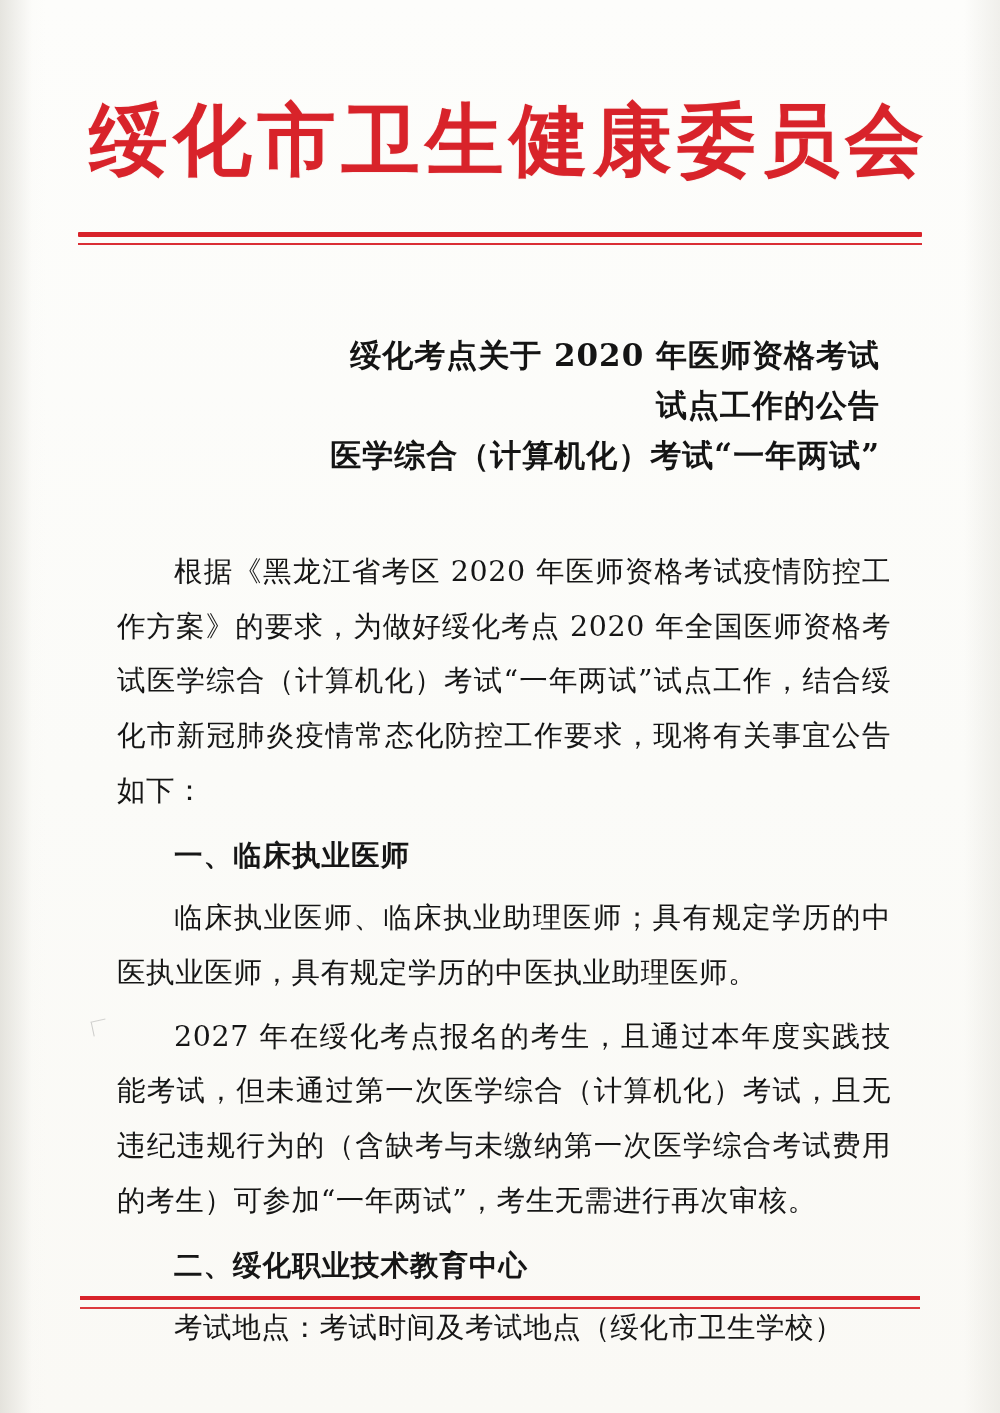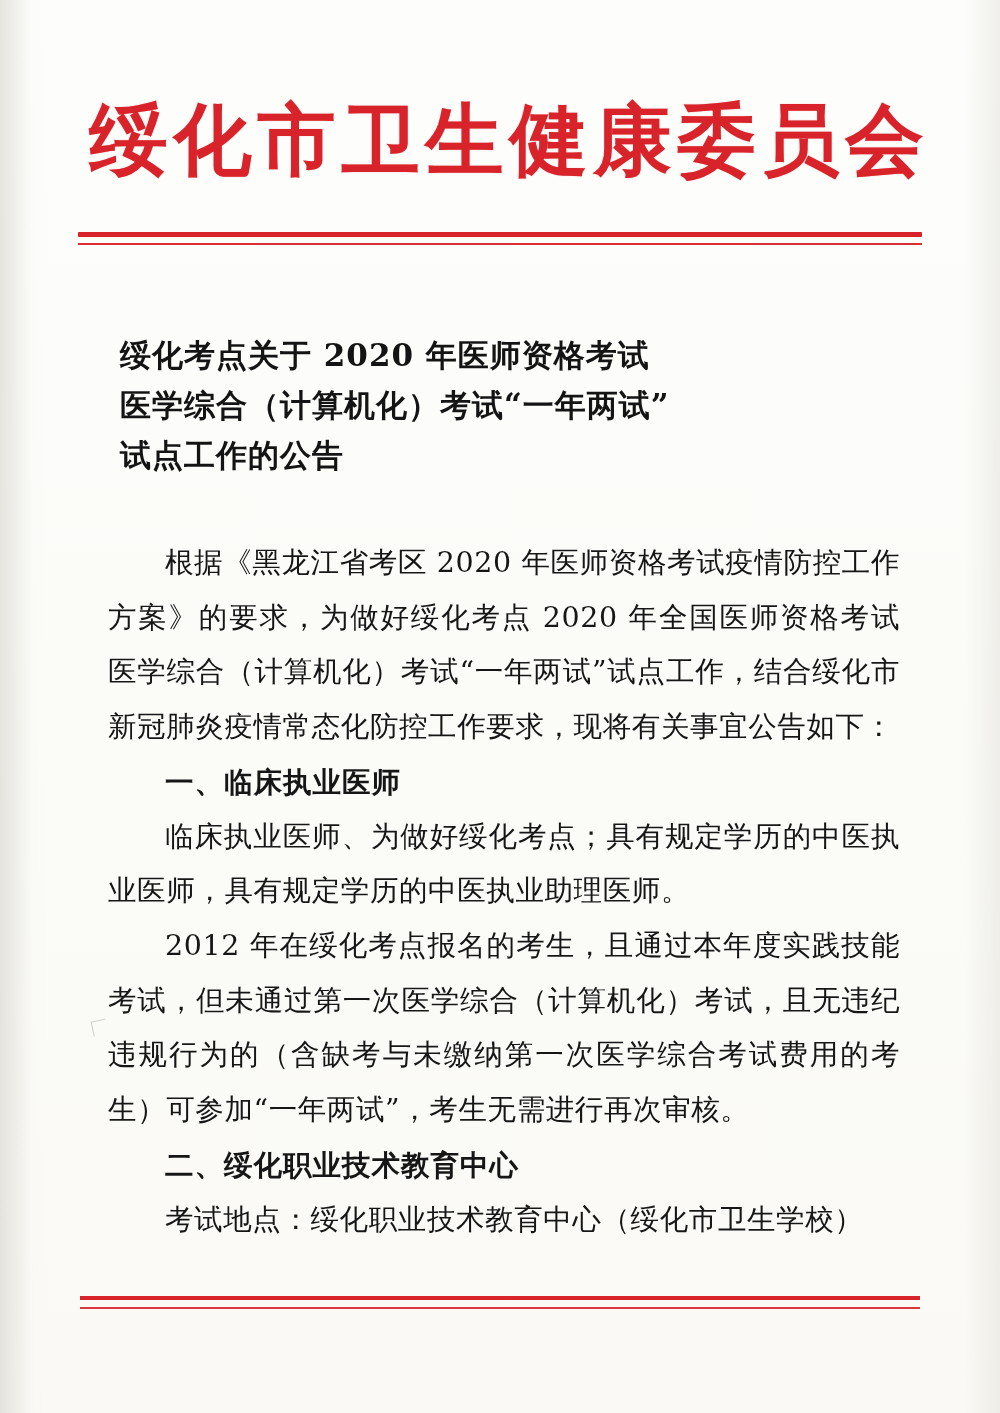--- a/index.html
+++ b/index.html
@@ -79,21 +79,21 @@
     margin-top: 6px;
     opacity: 0.95;
   }
 
   
   .doc-title {
     position: absolute;
     left: 120px;
     right: 120px;
     top: 330px;
-    text-align: left;
+    text-align: right;
     font-weight: 700;
     font-size: 31px;
     line-height: 1.62;
     letter-spacing: 1px;
     color: #141414;
   }
   .doc-title .line {
     display: block;
     white-space: nowrap;
   }
@@ -105,21 +105,21 @@
     right: 100px;
     top: 536px;
     font-size: 28.5px;
     line-height: 1.92;
     letter-spacing: 0.6px;
     color: #161616;
     text-align: justify;
     text-justify: inter-ideograph;
   }
   .body-text p {
-    margin: 0;
+    margin: 9px;
     text-indent: 2em;
   }
   .body-text p.section {
     font-weight: 700;
     letter-spacing: 1px;
   }
 
   
   .footer-rules {
     position: absolute;
@@ -162,31 +162,31 @@
     <div class="letterhead-title">绥化市卫生健康委员会</div>
   </div>
 
   <div class="rule-wrap">
     <div class="rule-thick"></div>
     <div class="rule-thin"></div>
   </div>
 
   <div class="doc-title">
     <span class="line">绥化考点关于 2020 年医师资格考试</span>
+    <span class="line">试点工作的公告</span>
     <span class="line">医学综合（计算机化）考试“一年两试”</span>
-    <span class="line">试点工作的公告</span>
   </div>
 
   <div class="body-text">
     <p>根据《黑龙江省考区 2020 年医师资格考试疫情防控工作方案》的要求，为做好绥化考点 2020 年全国医师资格考试医学综合（计算机化）考试“一年两试”试点工作，结合绥化市新冠肺炎疫情常态化防控工作要求，现将有关事宜公告如下：</p>
     <p class="section">一、临床执业医师</p>
-    <p>临床执业医师、为做好绥化考点；具有规定学历的中医执业医师，具有规定学历的中医执业助理医师。</p>
-    <p>2012 年在绥化考点报名的考生，且通过本年度实践技能考试，但未通过第一次医学综合（计算机化）考试，且无违纪违规行为的（含缺考与未缴纳第一次医学综合考试费用的考生）可参加“一年两试”，考生无需进行再次审核。</p>
+    <p>临床执业医师、临床执业助理医师；具有规定学历的中医执业医师，具有规定学历的中医执业助理医师。</p>
+    <p>2027 年在绥化考点报名的考生，且通过本年度实践技能考试，但未通过第一次医学综合（计算机化）考试，且无违纪违规行为的（含缺考与未缴纳第一次医学综合考试费用的考生）可参加“一年两试”，考生无需进行再次审核。</p>
     <p class="section">二、绥化职业技术教育中心</p>
-    <p>考试地点：绥化职业技术教育中心（绥化市卫生学校）</p>
+    <p>考试地点：考试时间及考试地点（绥化市卫生学校）</p>
   </div>
 
   <div class="footer-rules">
     <div class="r1"></div>
     <div class="r2"></div>
   </div>
 
 </div>
 
 </body></html>

